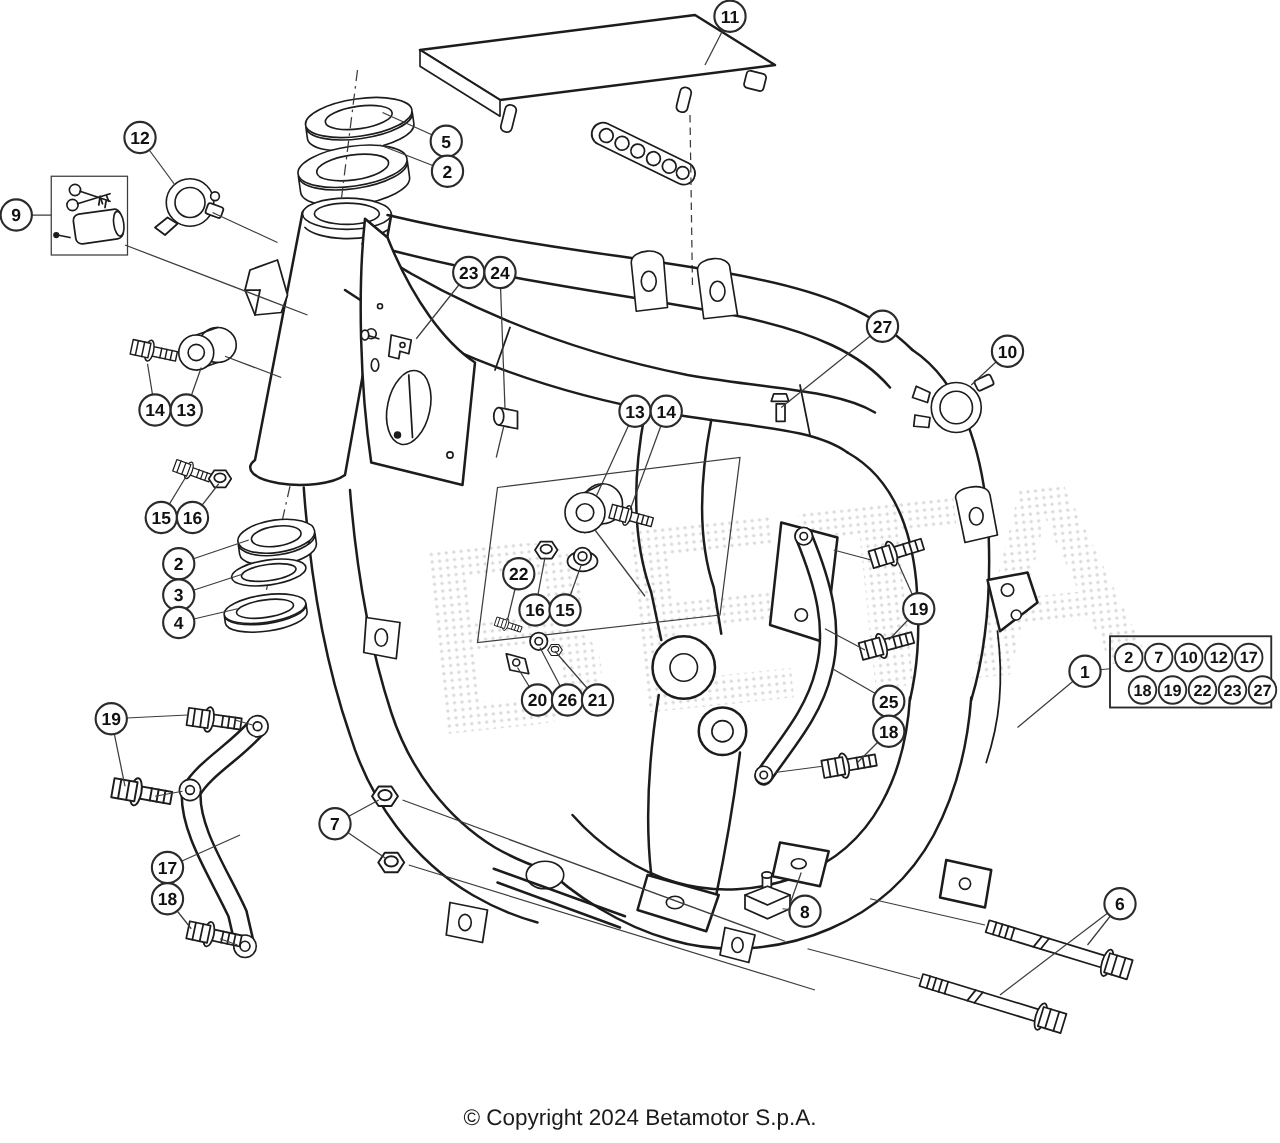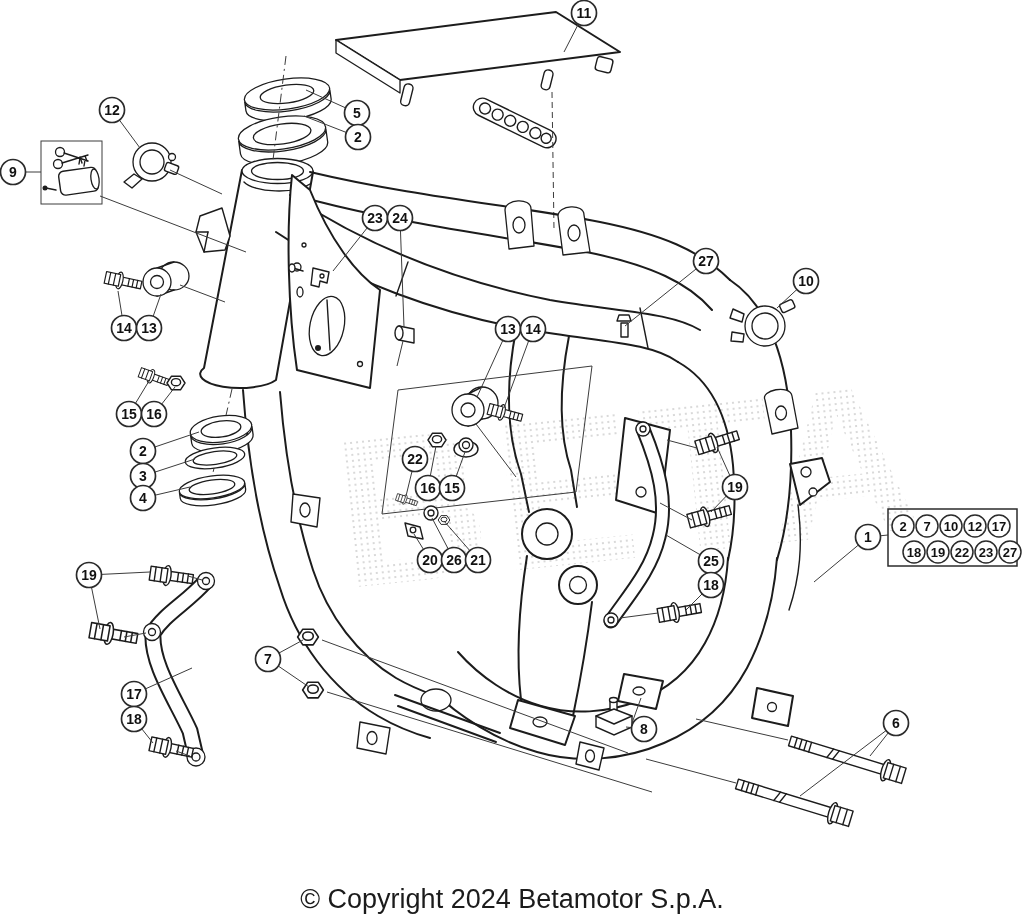--- a/index.html
+++ b/index.html
@@ -7,21 +7,21 @@
          font-family:"Liberation Sans",sans-serif;}
   .stage svg{position:absolute;left:0;top:0;}
   
   .watermark{position:absolute;left:330px;top:345px;width:600px;height:280px;
     font-weight:800;font-size:212px;letter-spacing:8px;line-height:280px;text-align:center;
     color:transparent;opacity:.38;transform:rotate(-6deg);
     background-image:radial-gradient(#9d9d9d 1.1px, rgba(0,0,0,0) 1.35px);
     background-size:6px 6px;
     -webkit-background-clip:text;background-clip:text;user-select:none;pointer-events:none;}
   .footer{position:absolute;left:0;top:884px;width:1024px;text-align:center;
-    font-size:27px;font-weight:400;color:#1b1b1b;}
+    font-size:18px;font-weight:400;color:#1b1b1b;}
   
   .o{fill:none;stroke:#1c1c1c;stroke-width:2;stroke-linecap:round;stroke-linejoin:round;}
   .of{fill:#fff;stroke:#1c1c1c;stroke-width:2;stroke-linejoin:round;}
   .t{stroke-width:1.3;}
   .pf{fill:#fff;stroke:#1c1c1c;stroke-width:1.4;stroke-linejoin:round;}
   .pl{fill:none;stroke:#1c1c1c;stroke-width:1.4;stroke-linecap:round;}
   .hair{fill:none;stroke:#3c3c3c;stroke-width:1;}
   .dash{stroke-dasharray:6 4;}
   .axis{fill:none;stroke:#3c3c3c;stroke-width:1;stroke-dasharray:9 4 2 4;}
   .grid{stroke:#1c1c1c;stroke-width:.9;}

